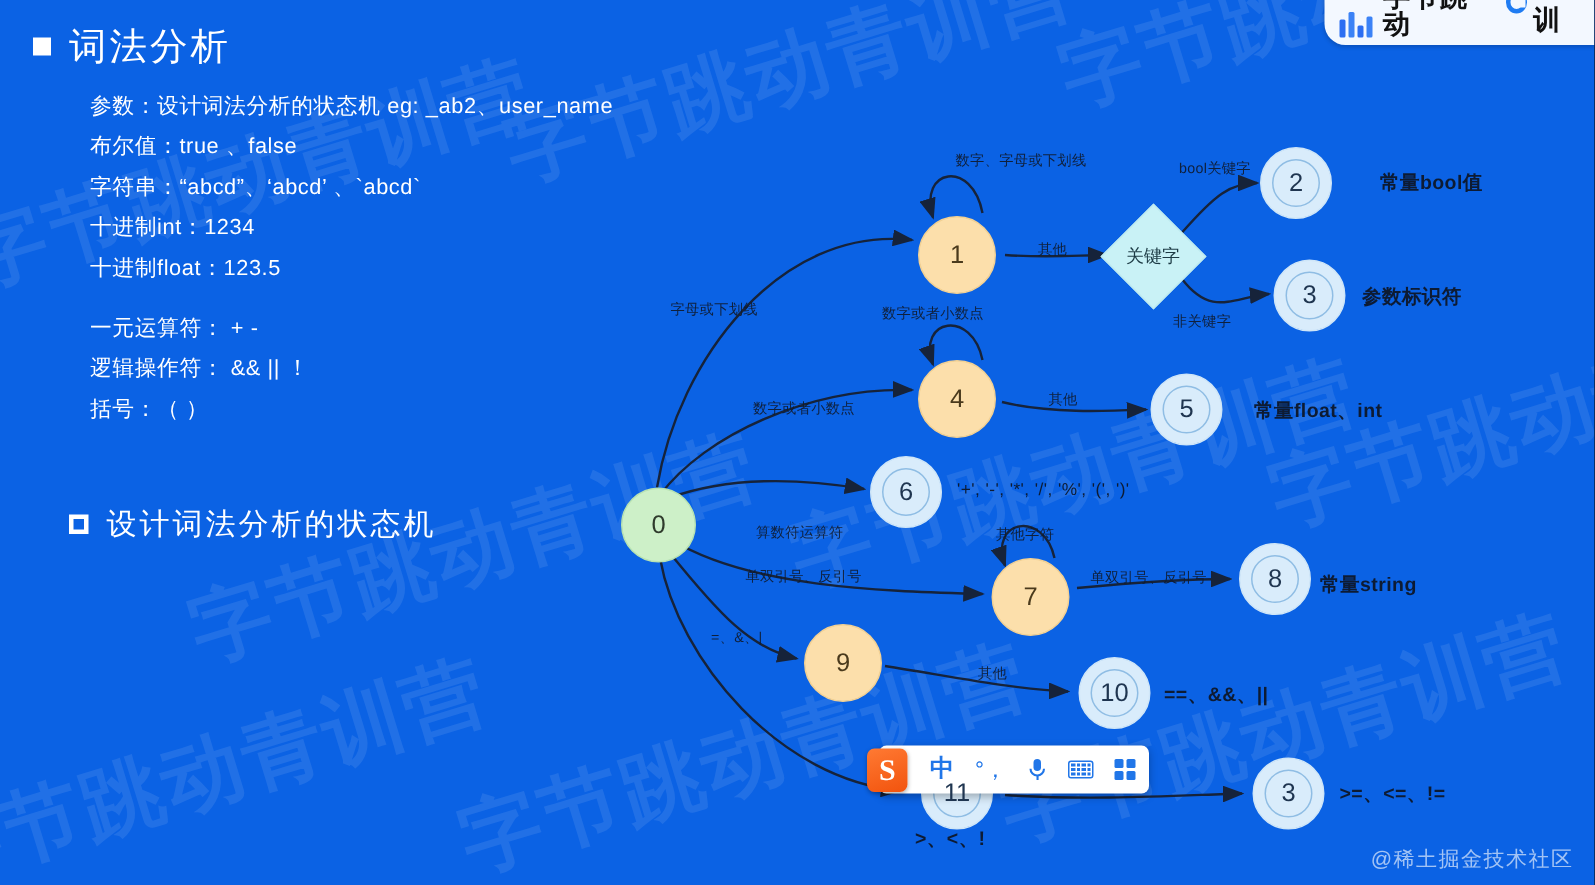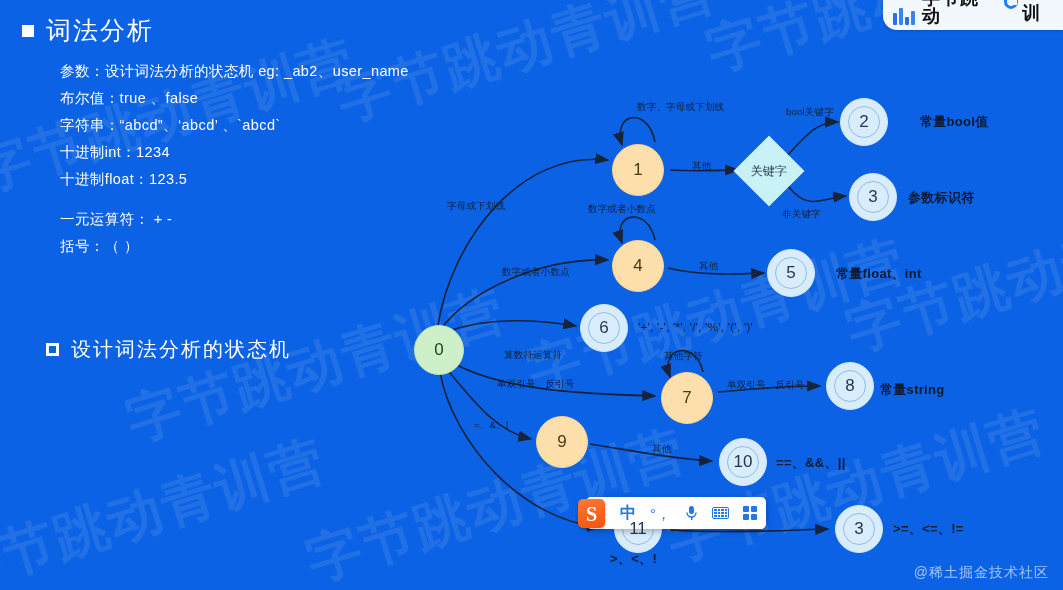--- a/index.html
+++ b/index.html
@@ -312,20 +312,21 @@
   </div>
 
   <div id="spec-list">
     <div class="spec-line">参数：设计词法分析的状态机 eg: _ab2、user_name</div>
     <div class="spec-line">布尔值：true 、false</div>
     <div class="spec-line">字符串：“abcd”、‘abcd’ 、`abcd`</div>
     <div class="spec-line">十进制int：1234</div>
     <div class="spec-line">十进制float：123.5</div>
     <div class="spec-gap"></div>
     <div class="spec-line">一元运算符： + -</div>
+    <div class="spec-line">逻辑操作符： &amp;&amp;  ||  ！</div>
     <div class="spec-line">括号：（ ）</div>
   </div>
 
   <div class="heading" id="heading-2">
     <span class="bullet-hollow"></span>
     <span class="heading-text">设计词法分析的状态机</span>
   </div>
 
   <svg id="diagram" width="1063" height="590" viewBox="0 0 1063 590">
     <defs>

